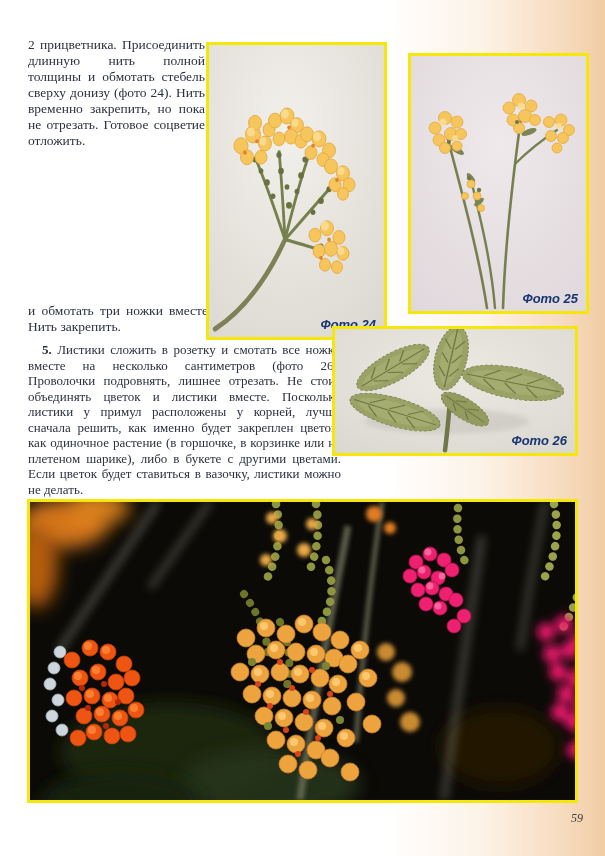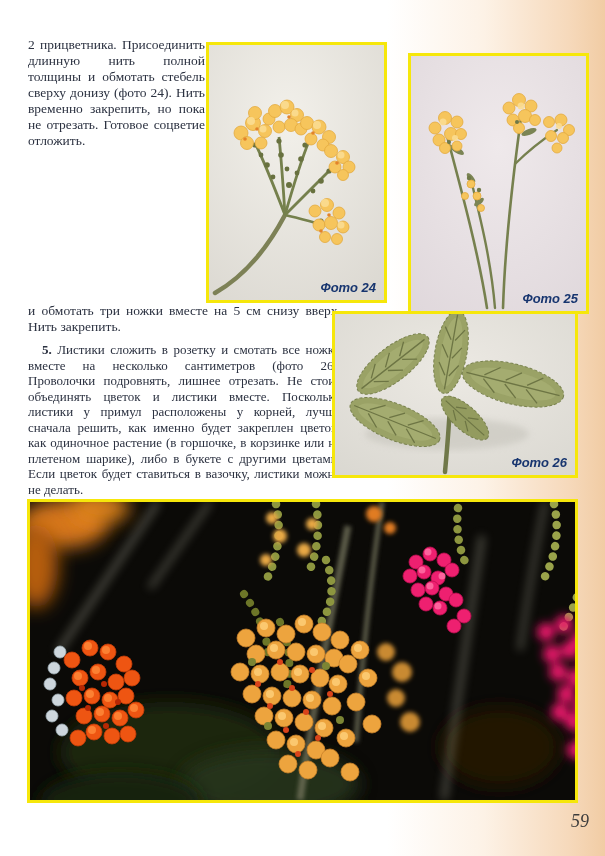--- a/index.html
+++ b/index.html
@@ -25,27 +25,27 @@
     box-sizing:border-box;
     background:#e8e6e1;
   }
   .photo svg{display:block;width:100%;height:100%;}
   .photo-label{
     position:absolute;right:8px;bottom:5px;
     font-family:"Liberation Sans",sans-serif;
     font-style:italic;font-weight:bold;
     font-size:13px;color:#17356f;
   }
-  #photo24{left:206px;top:42px;width:181px;height:261px;}
+  #photo24{left:206px;top:42px;width:181px;height:298px;}
   #photo25{left:397px;top:42px;width:181px;height:261px;}
-  #photo26{left:332px;top:311px;width:246px;height:167px;}
+  #photo26{left:332px;top:326px;width:246px;height:130px;}
   #photo-main{left:27px;top:499px;width:551px;height:304px;background:#0b0a07;}
   #page-number{
     position:absolute;left:571px;top:811px;
-    font-style:italic;font-size:18px;color:#3c3c3c;
+    font-style:italic;font-size:12px;color:#3c3c3c;
   }
 </style>
 </head>
 <body>
 
 <div class="page">
 
   <div class="textblock" id="col-narrow">
     <p>2 прицветника. Присоединить длинную нить полной толщины и обмотать стебель сверху донизу (фото 24). Нить временно закрепить, но пока не отрезать. Готовое соцветие отложить.</p>
   </div>

